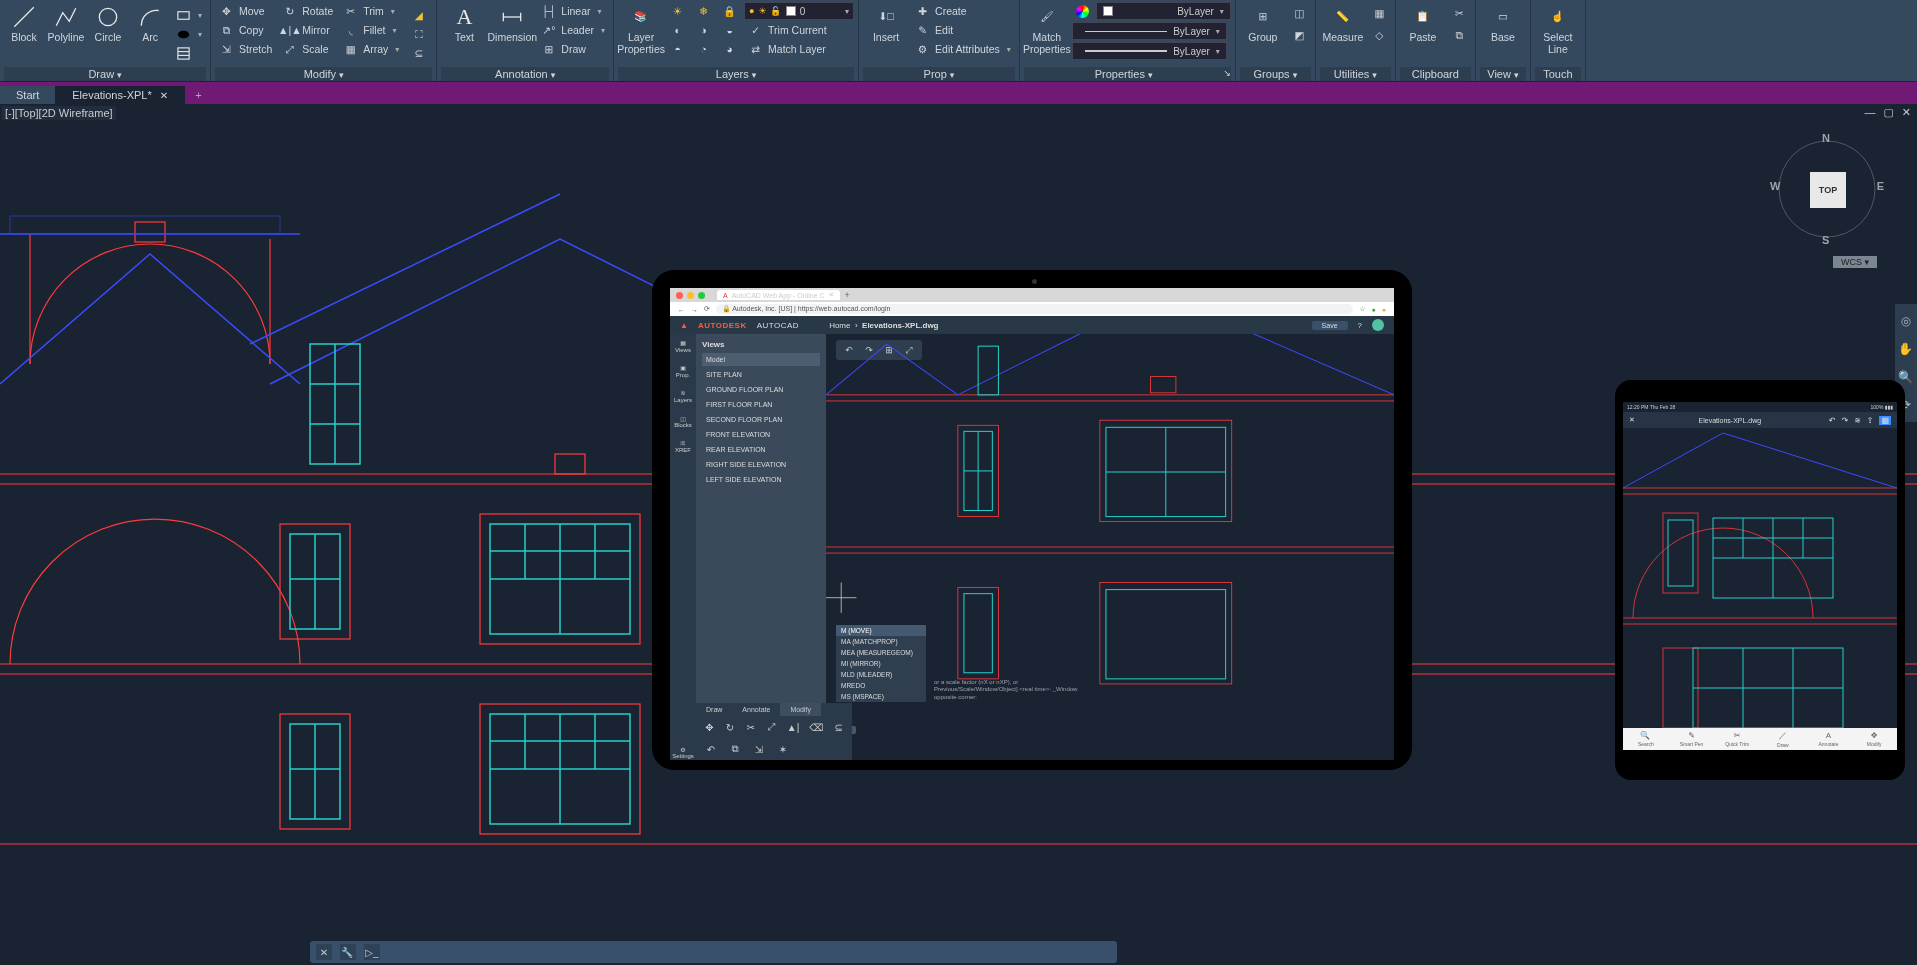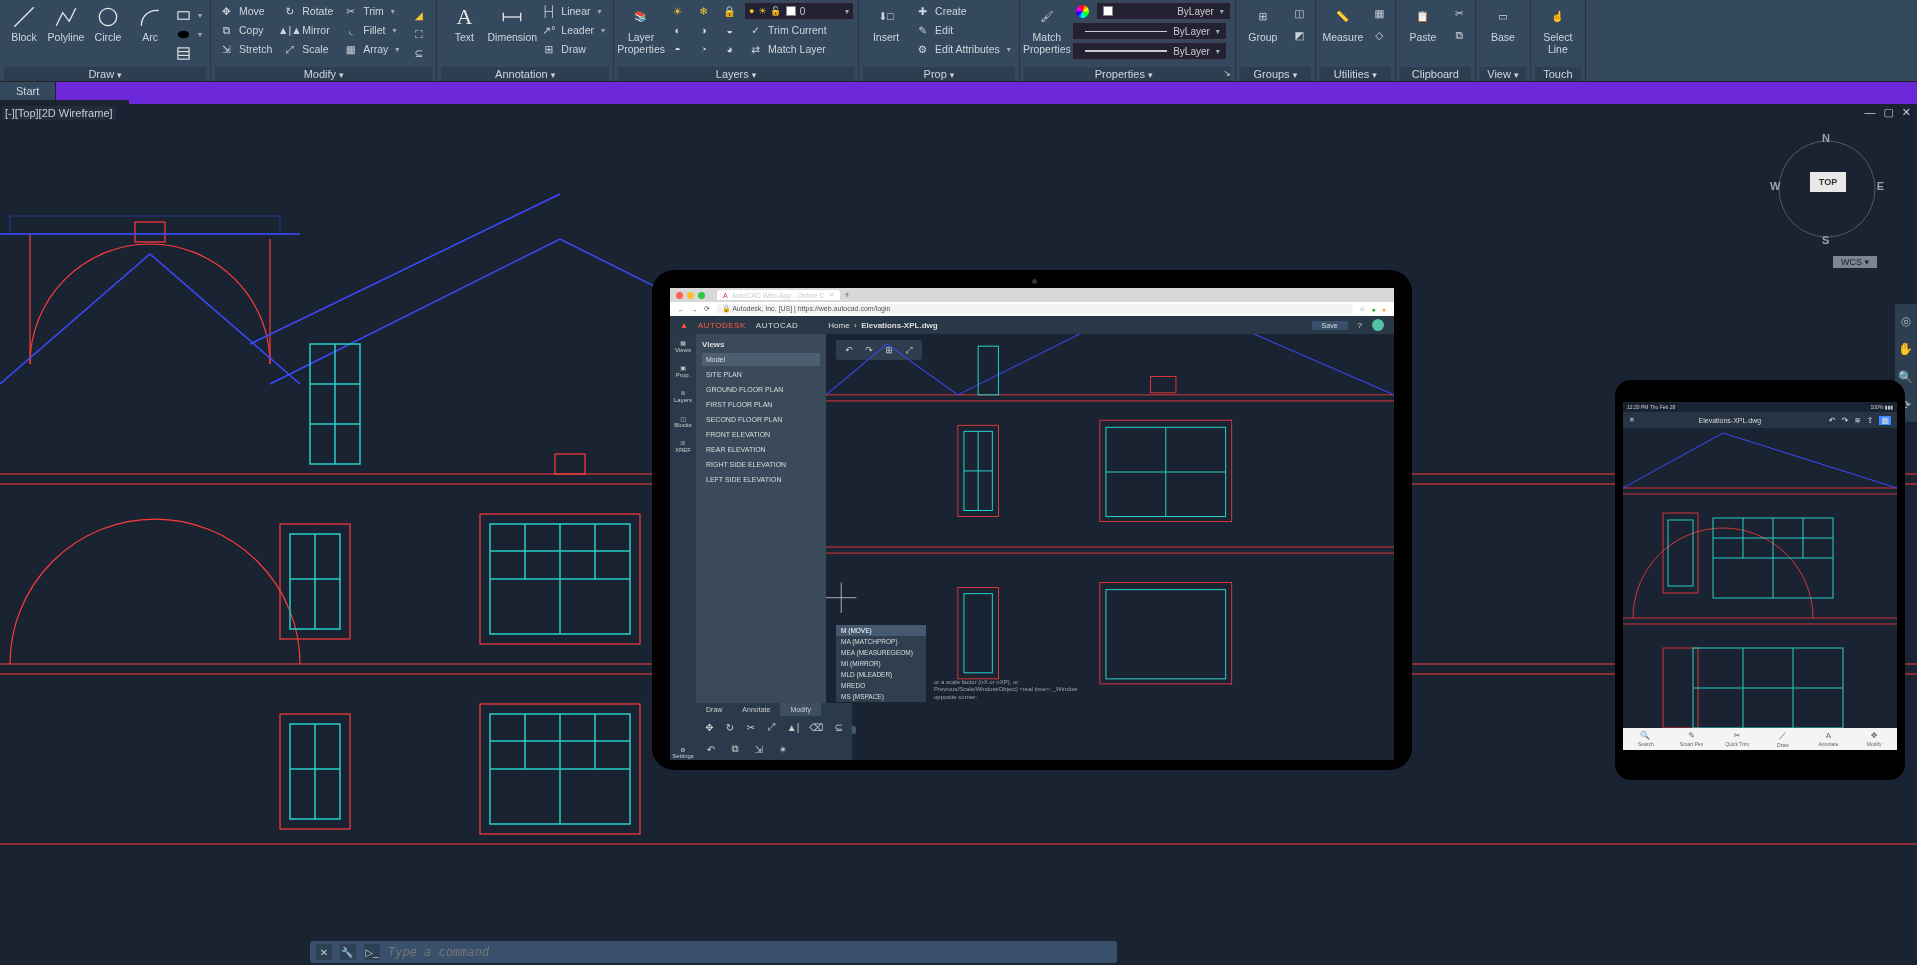--- a/index.html
+++ b/index.html
@@ -16,33 +16,33 @@
 .big-btn.slim { width:40px; }
 .col { display:flex; flex-direction:column; gap:1px; }
 .small-btn { display:flex; align-items:center; gap:5px; height:18px; padding:0 4px; font-size:10.5px; color:#d0d5dc; cursor:pointer; white-space:nowrap; }
 .small-btn .ico { width:15px; height:15px; display:flex; align-items:center; justify-content:center; }
 .dd-arrow { font-size:8px; color:#aaa; margin-left:2px; }
 .layer-combo { display:flex; align-items:center; background:#223; border:1px solid #445; width:110px; height:18px; font-size:10px; padding:0 4px; gap:4px; }
 .layer-combo .sw { width:10px; height:10px; background:#fff; border:1px solid #888; }
 .prop-combo { width:135px; height:18px; background:#223; border:1px solid #445; font-size:10px; display:flex; align-items:center; justify-content:flex-end; padding:0 6px; }
 
 
-.tabbar { background:#6d28d9; height:22px; display:flex; align-items:flex-start; font-size:11px;flex-direction:column; }
+.tabbar { background:#701a75; height:22px; display:flex; align-items:flex-end; font-size:11px; }
 .filetab { padding:3px 16px; background:#34495e; border-right:1px solid #1a2332; color:#d0d5dc; cursor:pointer; display:flex; align-items:center; gap:8px; }
 .filetab.active { background:#1a2332; }
 .filetab .close { font-size:10px; }
 .tab-add { padding:3px 10px; color:#aaa; cursor:pointer; }
 
 
 .viewport { position:relative; height:760px; background:#1a2332; overflow:hidden; }
 .vp-label { position:absolute; top:2px; left:2px; font-size:11px; color:#c8ccd0; background:rgba(40,55,70,.5); padding:1px 3px; }
 
 
 .viewcube { position:absolute; top:30px; right:35px; width:110px; height:110px; }
-.cube { position:absolute; top:38px; left:38px; width:36px; height:20px; background:#e8e8e8; color:#333; font-size:9px; font-weight:bold; display:flex; align-items:center; justify-content:center; }
+.cube { position:absolute; top:38px; left:38px; width:36px; height:36px; background:#e8e8e8; color:#333; font-size:9px; font-weight:bold; display:flex; align-items:center; justify-content:center; }
 .compass { position:absolute; inset:0; }
 .compass span { position:absolute; font-size:11px; color:#9aa4af; font-weight:bold; }
 .cN{top:-2px;left:50px;} .cS{bottom:-2px;left:50px;} .cE{top:46px;right:-2px;} .cW{top:46px;left:-2px;}
 .wcs { position:absolute; top:152px; right:40px; background:#7a8692; color:#222; font-size:9px; padding:1px 8px; }
 
 
 .win-ctrls { position:absolute; top:2px; right:6px; display:flex; gap:8px; font-size:11px; color:#ccc; }
 
 
 .drawing { position:absolute; inset:0; }
@@ -56,21 +56,21 @@
 
 
 .webapp { position:absolute; inset:0; display:flex; flex-direction:column; font-size:9px; }
 .browser-tabs { height:14px; background:#d8d8d8; display:flex; align-items:center; gap:4px; padding:0 6px; }
 .mac-dot { width:7px; height:7px; border-radius:50%; }
 .mac-r{background:#ff5f56;} .mac-y{background:#ffbd2e;} .mac-g{background:#27c93f;}
 .browser-tab { background:#fff; font-size:7px; padding:1px 6px; margin-left:8px; border-radius:3px 3px 0 0; display:flex; align-items:center; gap:4px; }
 .addr-bar { height:14px; background:#fff; display:flex; align-items:center; padding:0 8px; font-size:7px; color:#555; gap:6px; }
 .addr-field { flex:1; background:#f3f3f3; border-radius:8px; padding:1px 6px; }
 .webhdr { height:18px; background:#293847; display:flex; align-items:center; padding:0 10px; gap:10px; color:#ddd; font-size:8px; }
-.webhdr .brand { color:#ff5b3b; font-weight:normal; letter-spacing:.5px; }
+.webhdr .brand { color:#ff5b3b; font-weight:bold; letter-spacing:.5px; }
 .webhdr .crumbs { margin-left:20px; }
 .webhdr .spacer { flex:1; }
 .webhdr .save { background:#38506b; padding:1px 10px; border-radius:2px; font-size:7px; }
 .webhdr .avatar { width:12px; height:12px; border-radius:50%; background:#53c2a3; }
 .webbody { flex:1; display:flex; background:#1a2332; position:relative; }
 .leftnav { width:26px; background:#2a3a4a; display:flex; flex-direction:column; align-items:center; padding-top:6px; gap:12px; font-size:6px; color:#ccc; }
 .leftnav div { text-align:center; line-height:1.1; cursor:pointer; }
 .views-panel { width:130px; background:#3a4a5a; padding:4px 6px; display:flex; flex-direction:column; gap:2px; font-size:7px; color:#ddd; }
 .views-panel .hdr { font-weight:bold; font-size:8px; padding:2px 0; }
 .view-item { padding:3px 4px; cursor:pointer; }
@@ -594,21 +594,20 @@
     <span>✋</span>
     <span>🔍</span>
     <span>⟳</span>
   </div>
 </div>
 
 <div class="cmdbar">
   <span class="xbtn">✕</span>
   <span class="wrench">🔧</span>
   <span class="caret">▷_</span>
-  <input placeholder="Type a command" style="">
 </div>
 
 <div class="laptop">
   <div class="laptop-cam"></div>
   <div class="laptop-bezel">
     <div class="laptop-screen">
       <div class="webapp">
         <div class="browser-tabs">
           <span class="mac-dot mac-r"></span>
           <span class="mac-dot mac-y"></span>

